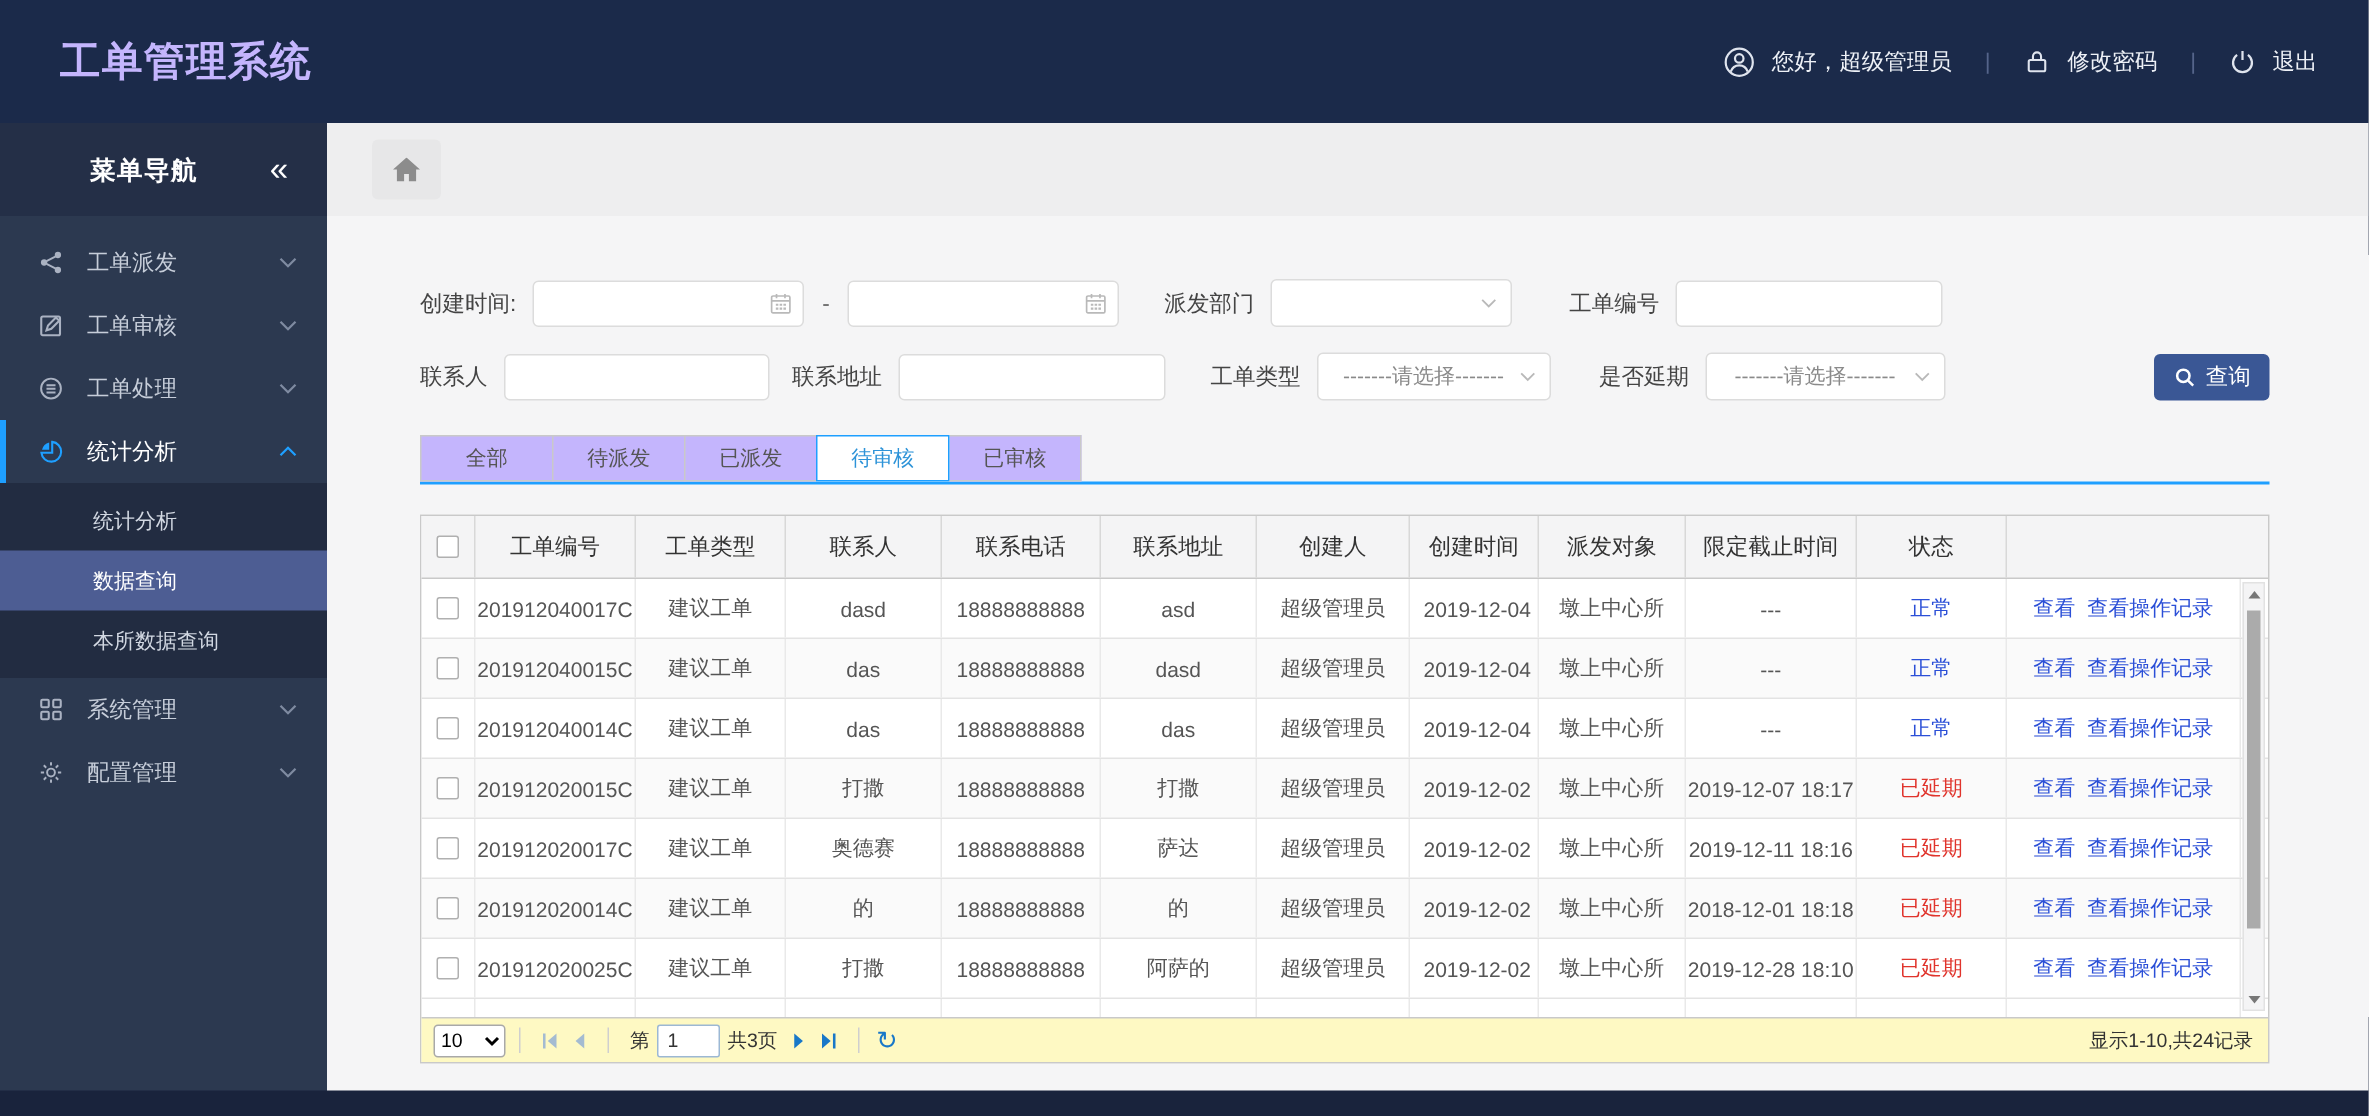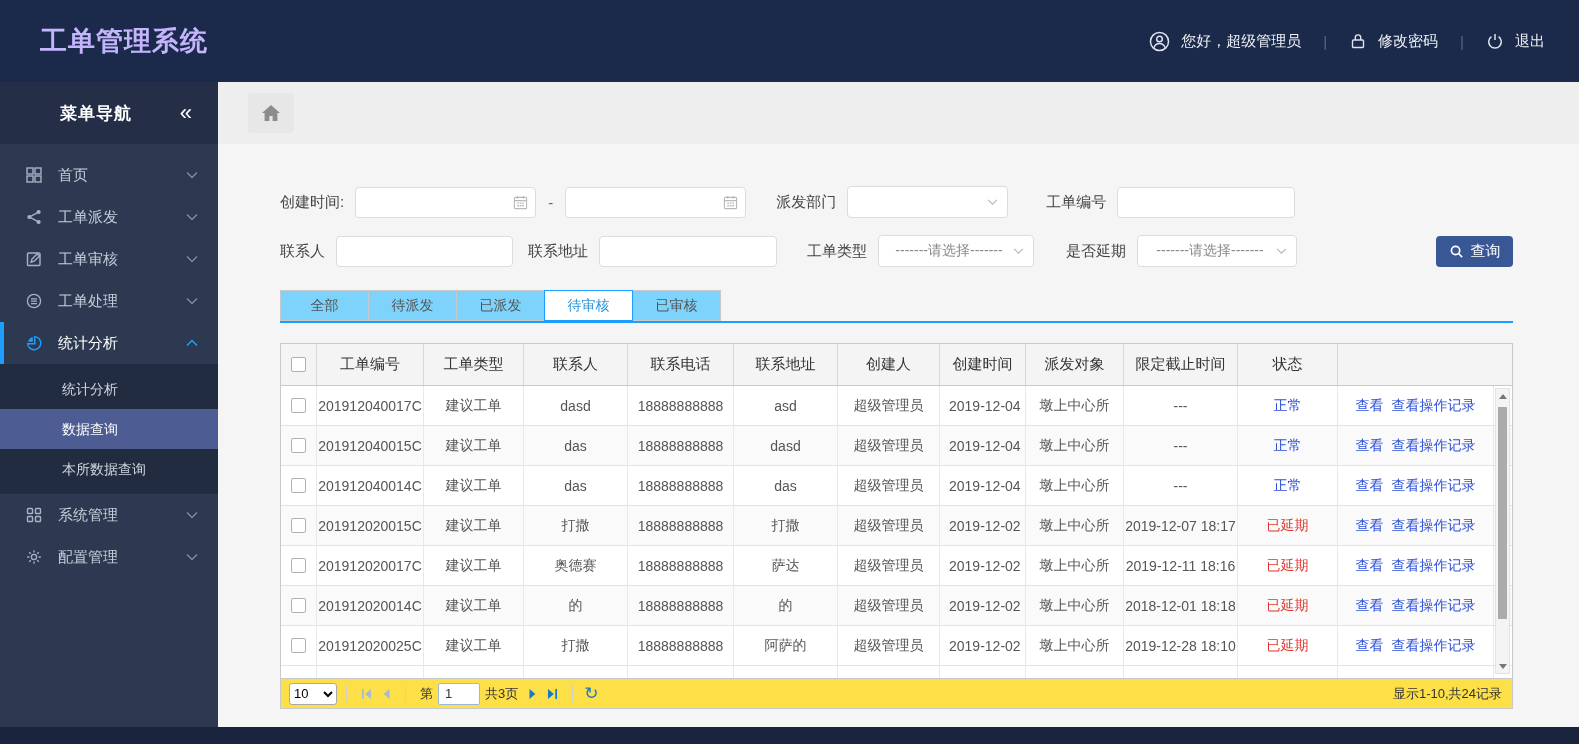--- a/index.html
+++ b/index.html
@@ -48,21 +48,21 @@
   .cal-ic { position:absolute; right:8px; top:8px; color:#b9b9b9; pointer-events:none; display:flex; }
   .dash { margin:0 12px; color:#666; }
   .selbox { height:32px; border:1px solid #dcdcdc; border-radius:4px; background:#fff; display:flex; align-items:center; justify-content:center; color:#8a8a8a; font-size:14px; position:relative; cursor:pointer; padding:0 24px 0 10px; }
   .selbox .caret { position:absolute; right:9px; top:12px; color:#b9b9b9; display:flex; }
   .sel-dept { width:161px; margin-right:38px; }
   .sel-type { width:156px; margin-right:32px; }
   .sel-delay { width:160px; }
   .search-btn { margin-left:auto; width:77px; height:31px; background:#3a5795; border:none; border-radius:4px; color:#fff; display:flex; align-items:center; justify-content:center; gap:7px; font-size:15px; cursor:pointer; font-family:inherit; }
 
   .tabs { margin:6px 0 0 62px; width:1233px; display:flex; border-bottom:2px solid #1e9fff; }
-  .tab { width:89px; height:31px; background:#7dd3fc; border:1px solid #c9c9c9; margin-right:-1px; display:flex; align-items:center; justify-content:center; font-size:14px; color:#555; cursor:pointer; }
+  .tab { width:89px; height:31px; background:#c4b5fd; border:1px solid #c9c9c9; margin-right:-1px; display:flex; align-items:center; justify-content:center; font-size:14px; color:#555; cursor:pointer; }
   .tab.active { background:#fff; border-color:#1e9fff; color:#2d93d8; position:relative; z-index:2; }
 
   .table-wrap { margin:20px 0 0 62px; width:1233px; border:1px solid #c9c9c9; background:#fff; }
   .gridcols { display:grid; grid-template-columns:36px 107px 100px 104px 106px 104px 102px 86px 98px 114px 100px 156px 1fr; }
   .thead-row { height:42px; background:#f4f4f5; border-bottom:1px solid #c9c9c9; font-size:15px; color:#333; }
   .th { display:flex; align-items:center; justify-content:center; border-right:1px solid #d8d8d8; white-space:nowrap; overflow:hidden; }
   .th.c-fill { border-right:none; }
   .tbody { position:relative; height:292px; overflow:hidden; }
   .trow { height:40px; border-bottom:1px solid #e3e3e3; font-size:14px; color:#555; background:#fff; }
   #rows-host .trow:nth-child(even) { background:#fafafa; }
@@ -73,21 +73,21 @@
   .cbx { appearance:none; -webkit-appearance:none; width:15px; height:15px; border:1px solid #b0b0b0; border-radius:2px; background:#fff; cursor:pointer; }
 
   .vscroll { position:absolute; top:2px; right:2px; width:15px; height:286px; background:#f4f4f5; border:1px solid #e2e2e2; }
   .sb-arrow { position:absolute; left:0; width:13px; height:14px; display:flex; align-items:center; justify-content:center; cursor:pointer; }
   .sb-arrow.up { top:0; }
   .sb-arrow.down { bottom:0; }
   .tri-up { width:0; height:0; border-left:4px solid transparent; border-right:4px solid transparent; border-bottom:5px solid #777; }
   .tri-down { width:0; height:0; border-left:4px solid transparent; border-right:4px solid transparent; border-top:5px solid #777; }
   .sb-thumb { position:absolute; left:2px; top:18px; width:9px; height:212px; background:#ababab; cursor:grab; }
 
-  .pagination { height:30px; background:#fde047; border-top:1px solid #c9c9c9; display:flex; align-items:center; padding:0 10px 0 8px; font-size:13px; color:#333; }
+  .pagination { height:30px; background:#fef9c3; border-top:1px solid #c9c9c9; display:flex; align-items:center; padding:0 10px 0 8px; font-size:13px; color:#333; }
   .pg-select { height:22px; width:48px; border:1px solid #a9a9a9; border-radius:3px; background:#fff; font-family:inherit; font-size:13px; }
   .pg-sep { width:1px; height:17px; background:#cfcfcf; margin:0 9px; }
   .pg-btn { display:flex; align-items:center; justify-content:center; width:20px; height:20px; cursor:pointer; }
   .pg-btn.disabled { color:#a4bbd1; cursor:default; }
   .pg-btn.on { color:#1878c8; }
   .pg-label { margin:0 5px; }
   .pg-input { width:42px; height:22px; border:1px solid #9cb8d4; border-radius:2px; font-family:inherit; font-size:13px; padding-left:6px; color:#333; outline:none; }
   .refresh { color:#1878c8; font-size:17px; line-height:1; cursor:pointer; margin-left:2px; }
   .summary { margin-left:auto; color:#333; }
 
@@ -136,36 +136,20 @@
 
   <div class="main-row">
 
     <div class="sidebar">
       <div class="side-head">
         <span class="side-title">菜单导航</span>
         <span class="collapse">«</span>
       </div>
       <div class="menu">
 
-        <div class="mi">
-          <span class="ic">
-            <svg width="16" height="16" viewBox="0 0 16 16" fill="none" stroke="currentColor" stroke-width="1.4">
-                <rect x="1" y="1" width="6" height="6"></rect>
-                <rect x="9" y="1" width="6" height="6"></rect>
-                <rect x="1" y="9" width="6" height="6"></rect>
-                <rect x="9" y="9" width="6" height="6"></rect>
-              </svg>
-          </span>
-          <span class="lbl">首页</span>
-          <span class="chev">
-              <svg width="12" height="8" viewBox="0 0 12 8">
-                <path d="M1 1.5l5 5 5-5" fill="none" stroke="currentColor" stroke-width="1.5"></path>
-              </svg>
-            </span>
-        </div>
 
         <div class="mi">
           <span class="ic">
             <svg width="16" height="16" viewBox="0 0 16 16" fill="currentColor">
                 <circle cx="12.6" cy="3" r="2.1"></circle>
                 <circle cx="3.4" cy="8" r="2.1"></circle>
                 <circle cx="12.6" cy="13" r="2.1"></circle>
                 <path d="M5 7.1l6.2-3.2M5 8.9l6.2 3.2" stroke="currentColor" stroke-width="1.3" fill="none"></path>
               </svg>
           </span>

